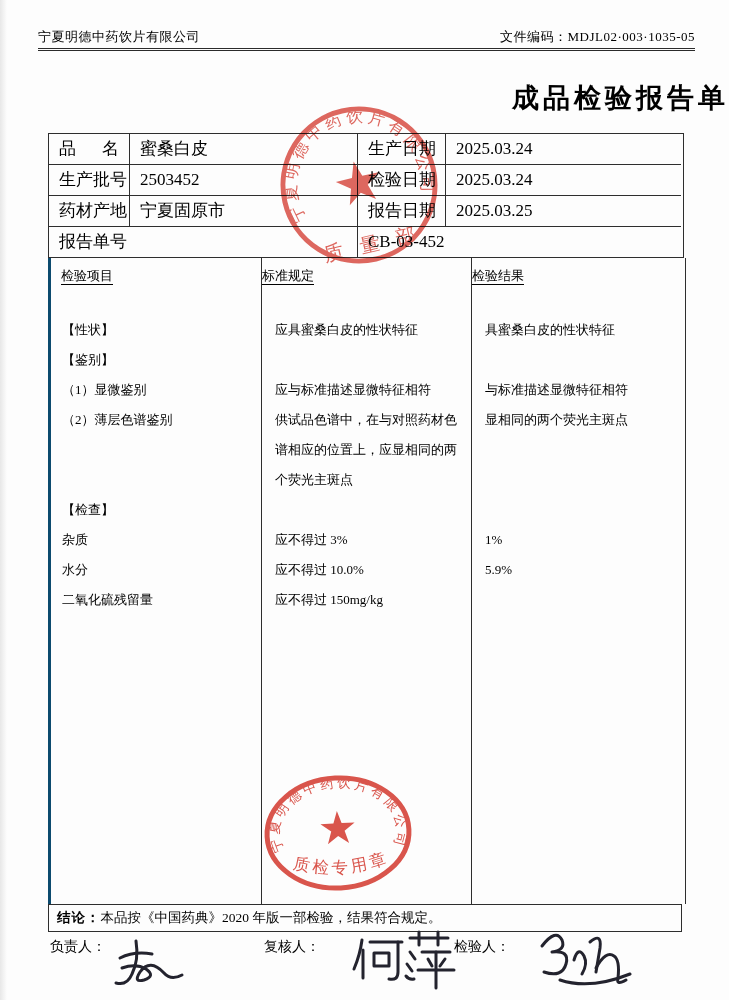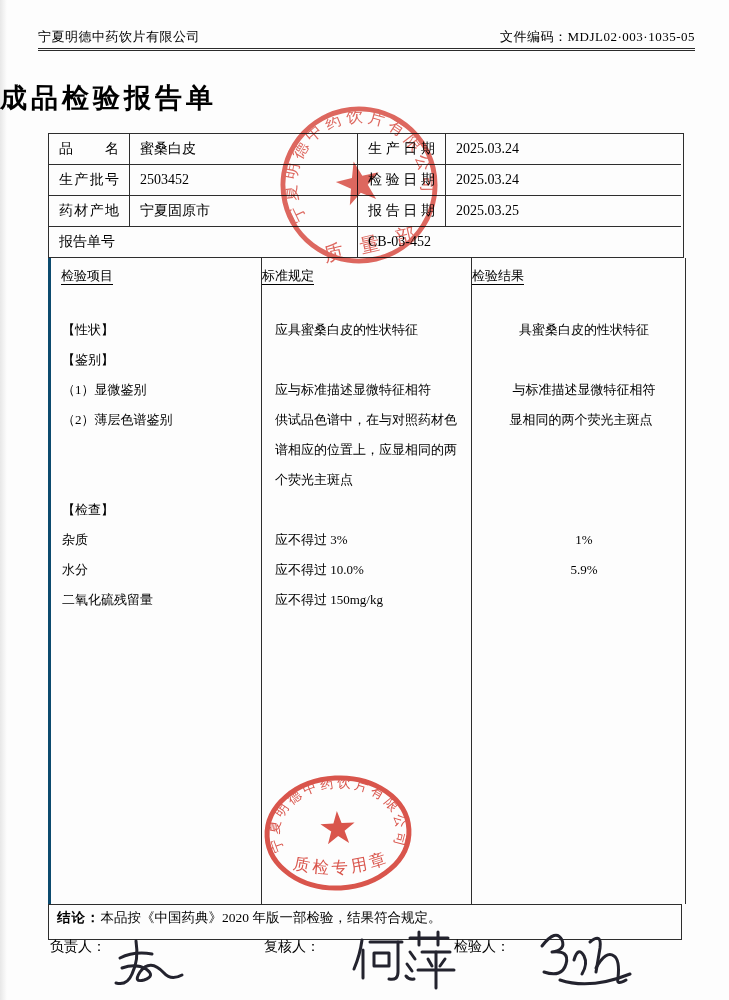--- a/index.html
+++ b/index.html
@@ -8,49 +8,49 @@
     font-family:"Liberation Serif","DejaVu Serif",serif;color:#000000;
     overflow:hidden;
   }
   .page::before{content:"";position:absolute;left:0;top:0;bottom:0;width:7px;
     background:linear-gradient(to right,#d9d9d9,#fdfdfd);opacity:.6;}
   
   .hdr{position:absolute;left:38px;right:34px;top:28px;display:flex;
        justify-content:space-between;font-size:13px;letter-spacing:.5px;}
   .hdr-rule{position:absolute;left:38px;right:34px;top:44px;height:4px;
        border-bottom:3px double #2b2b2b;}
-  .title{position:absolute;left:0;right:0;top:80px;text-align:left;
+  .title{position:absolute;left:0;right:0;top:80px;text-align:right;
        font-size:27px;font-weight:bold;letter-spacing:4px;}
   
   .info{position:absolute;left:48px;top:133px;width:634px;
         border:1px solid #2e2e2e;display:grid;
-        grid-template-columns:80px 228px 88px 236px;font-size:14px;}
+        grid-template-columns:80px 228px 88px 236px;font-size:17px;}
   .info .cell{height:30px;line-height:30px;padding:0 10px;overflow:hidden;
         border-bottom:1px solid #2e2e2e;white-space:nowrap;}
   .info .cell.bl{border-left:1px solid #2e2e2e;}
   .info .cell.last{border-bottom:none;}
   .info .cell.jst{text-align:justify;text-align-last:justify;}
   .info .cell.span2{grid-column:span 2;}
   
   .main{position:absolute;left:48px;top:258px;width:634px;height:646px;
         border-left:3px solid #0c4a6e;border-right:1px solid #2e2e2e;
         display:grid;grid-template-columns:210px 210px 212px;font-size:13px;}
   .mcol{overflow:hidden;}
   .mcol.bl{border-left:1px solid #2e2e2e;}
   .mhead{height:34px;line-height:36px;}
   .mhead span{text-decoration:underline;text-underline-offset:4px;}
   .c-left .mhead{padding-left:10px;}
   .c-mid .mhead,.c-res .mhead{text-align:left;}
   .sp{height:23px;}
   .ln{height:30px;line-height:30px;padding-left:11px;white-space:nowrap;}
   .ln3{height:90px;line-height:30px;padding:0 6px 0 11px;white-space:normal;}
   .c-mid .ln,.c-mid .ln3{padding-left:13px;}
-  .c-res .ln,.c-res .ln3{padding-left:13px;text-align:center;}
-  
-  .conc{position:absolute;left:48px;top:904px;width:634px;height:36px;
+  .c-res .ln,.c-res .ln3{padding-left:13px;}
+  
+  .conc{position:absolute;left:48px;top:904px;width:634px;height:28px;
         border:1px solid #2e2e2e;box-sizing:border-box;line-height:26px;
         font-size:13.5px;padding-left:8px;white-space:nowrap;overflow:hidden;}
   .conc b{letter-spacing:1px;}
   
   .sigrow{position:absolute;left:48px;top:932px;width:634px;height:62px;font-size:14px;text-align:center;}
   .siglabel{position:absolute;top:6px;white-space:nowrap;}
   .sig-svg{position:absolute;}
   .sig-svg path{fill:none;stroke:#23232e;stroke-width:3;stroke-linecap:round;stroke-linejoin:round;}
   
   .stamp{position:absolute;mix-blend-mode:multiply;pointer-events:none;}

